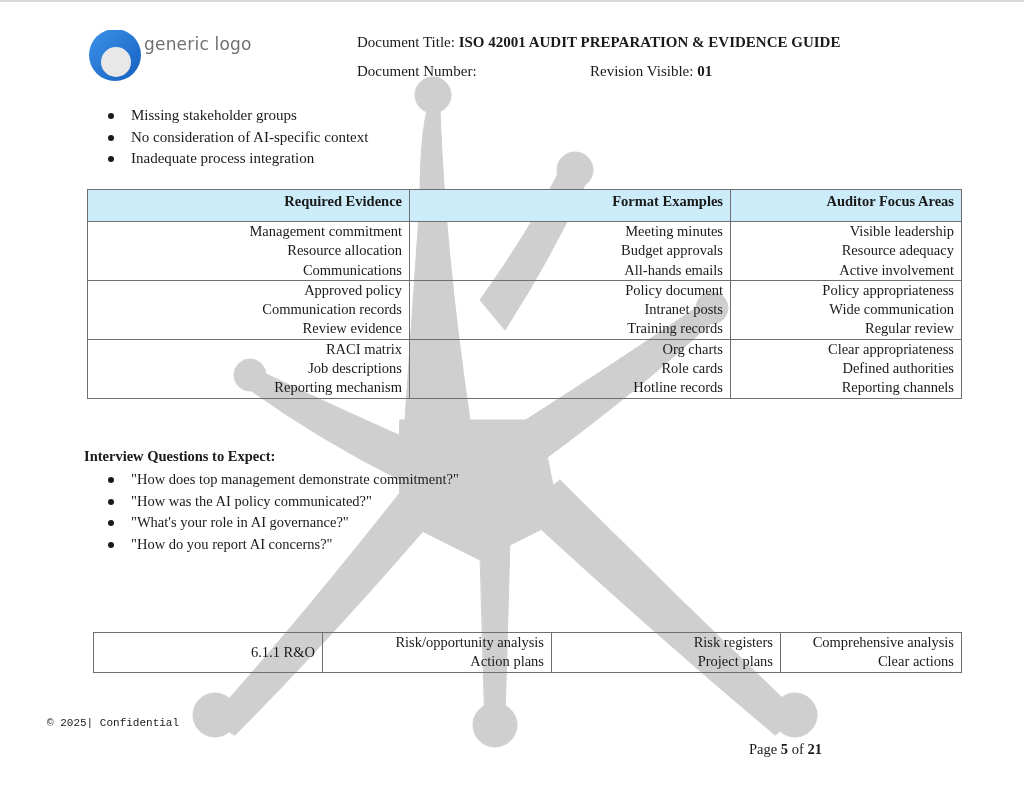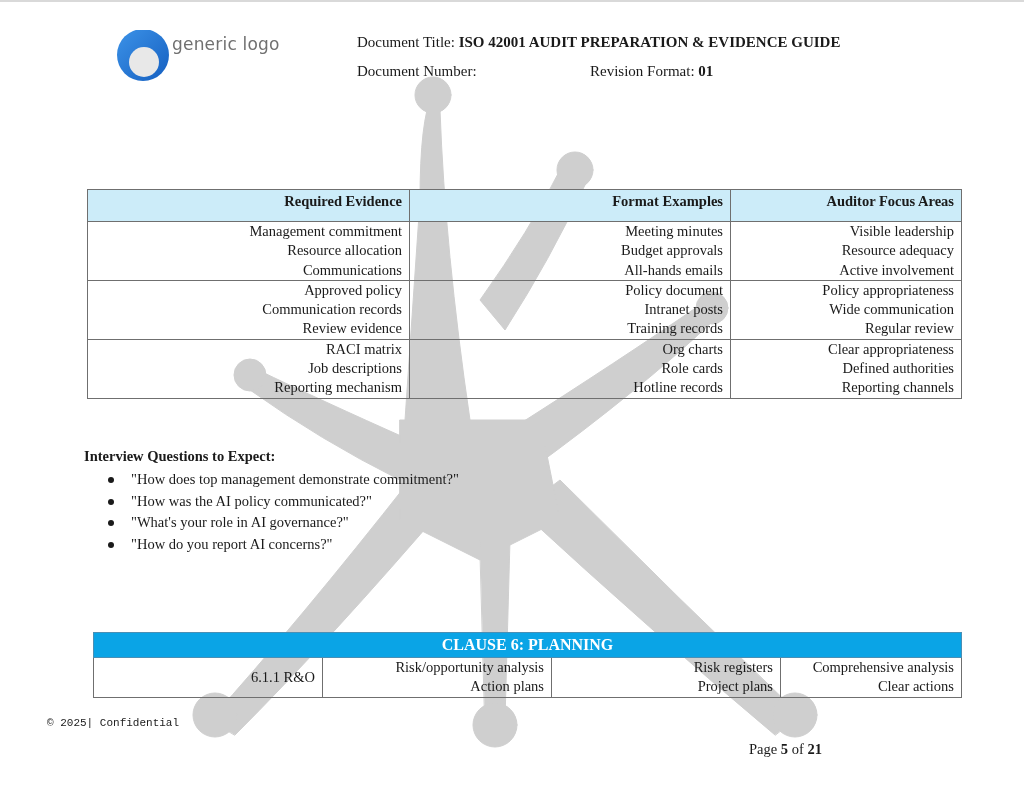--- a/index.html
+++ b/index.html
@@ -10,21 +10,21 @@
     color: #1a1a1a;
   }
   .top-rule { position: absolute; left: 0; top: 0; width: 1024px; height: 2px; background: #d9d9d9; }
 
   
   .watermark { position: absolute; left: 0; top: 0; width: 1024px; height: 793px; pointer-events: none; z-index: 0; }
 
   .layer { position: absolute; left: 0; top: 0; width: 1024px; height: 793px; z-index: 1; }
 
   
-  .logo { position: absolute; left: 116px; top: 30px; width: 200px; height: 55px; text-align: right; }
+  .logo { position: absolute; left: 88px; top: 30px; width: 200px; height: 55px; text-align: right; }
   .logo-mark { position: absolute; left: 0; top: 0; width: 54px; height: 54px; }
   .logo-small { position: absolute; left: 56px; top: 4px; font-family: "DejaVu Sans", sans-serif; font-size: 17px; color: #707070; letter-spacing: 0.2px; }
   .logo-big { position: absolute; left: 53px; top: 15px; font-family: "DejaVu Sans", sans-serif; font-size: 33px; color: #6e6e6e; letter-spacing: 0.5px; }
 
   
   .hdr { position: absolute; font-size: 15px; color: #1a1a1a; white-space: nowrap; }
   .hdr b { font-weight: bold; }
 
   
   .bullets { position: absolute; left: 108px; margin: 0; padding: 0; list-style: none; font-size: 15px; }
@@ -94,24 +94,29 @@
 
   <div class="hdr" style="left:357px; top:34px;">
     <span>Document Title:</span>
     <b>ISO 42001 AUDIT PREPARATION &amp; EVIDENCE GUIDE</b>
   </div>
   <div class="hdr" style="left:357px; top:63px;">
     <span>Document Number:</span>
     <b></b>
   </div>
   <div class="hdr" style="left:590px; top:63px;">
-    <span>Revision Format:</span>
+    <span>Revision Visible:</span>
     <b>01</b>
   </div>
 
+  <ul class="bullets" style="top:105px;">
+    <li>Missing stakeholder groups</li>
+    <li>No consideration of AI-specific context</li>
+    <li>Inadequate process integration</li>
+  </ul>
 
   <table class="clause" style="left:87px; top:189px; width:874px;">
     <colgroup>
         <col style="width:322px">
         <col style="width:321px">
         <col style="width:231px">
       </colgroup>
     <tbody>
     <tr class="col-head" style="height:32px;">
       <th style="padding-top:3px;">Required Evidence</th>
@@ -181,23 +186,20 @@
   </ul>
 
   <table class="clause" style="left:93px; top:632px; width:868px;">
     <colgroup>
         <col style="width:229px">
         <col style="width:229px">
         <col style="width:229px">
         <col style="width:181px">
       </colgroup>
     <tbody>
-        <tr class="title-row">
-      <th colspan="4">CLAUSE 6: PLANNING</th>
-    </tr>
     <tr>
       <td style="vertical-align:middle;">6.1.1 R&amp;O</td>
       <td>
         <span class="ln">Risk/opportunity analysis</span>
         <span class="ln">Action plans</span>
       </td>
       <td>
         <span class="ln">Risk registers</span>
         <span class="ln">Project plans</span>
       </td>

